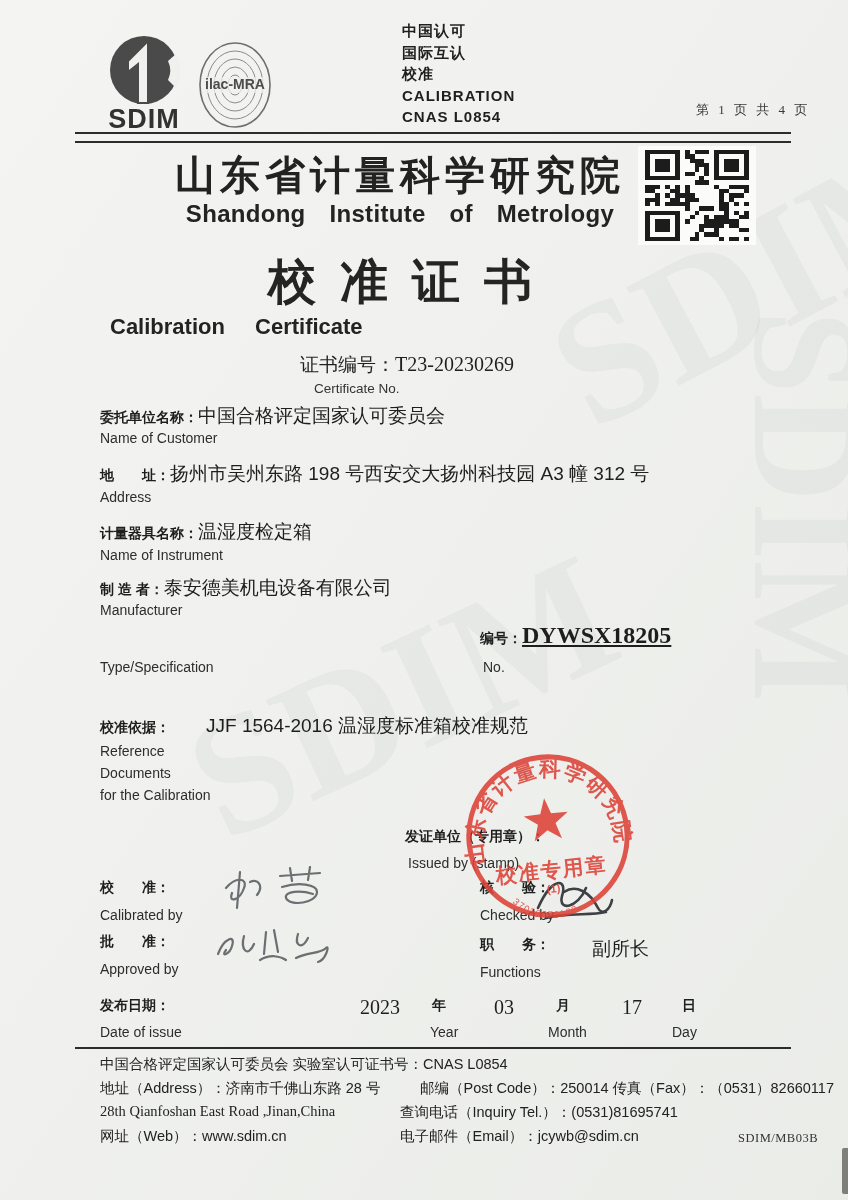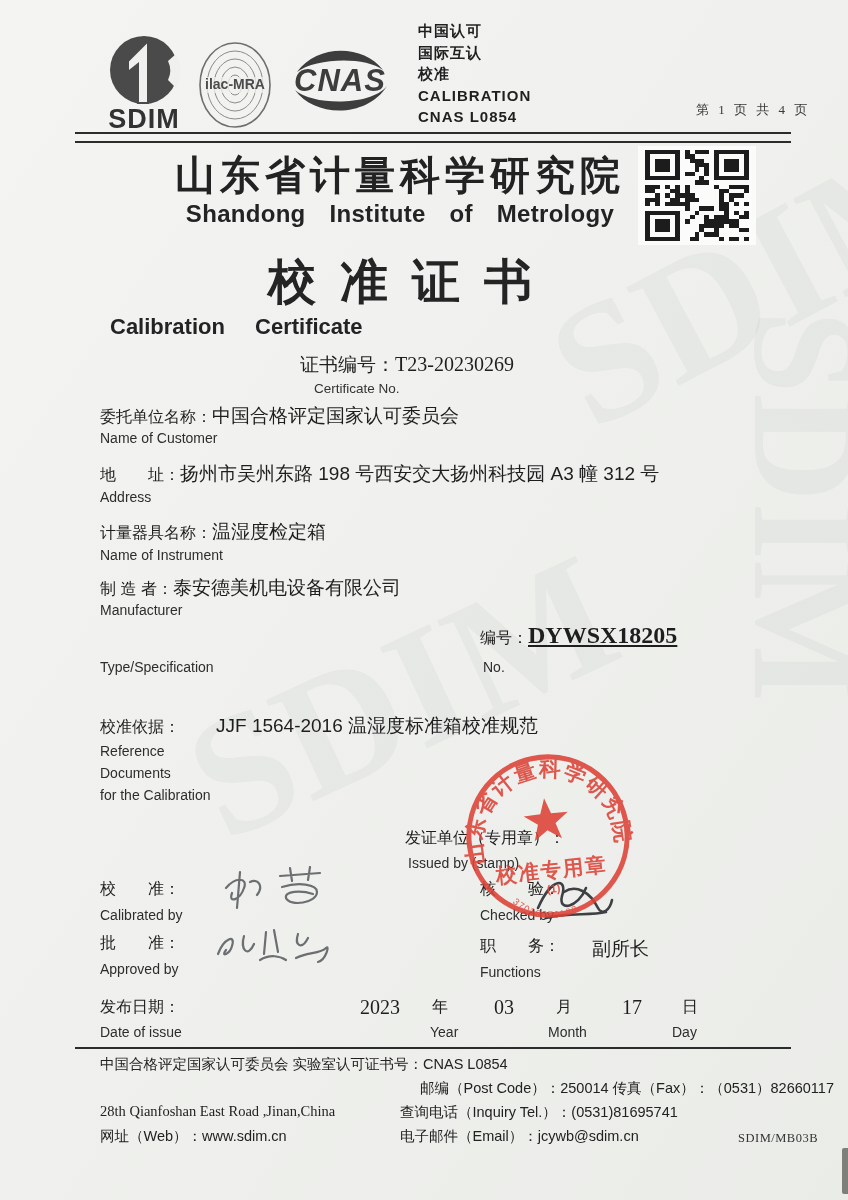--- a/index.html
+++ b/index.html
@@ -10,36 +10,36 @@
     color:#1f1f1f;
   }
   .abs{position:absolute;}
   .serif{font-family:"Liberation Serif","DejaVu Serif",serif;}
   .mono{font-family:"Liberation Mono","DejaVu Sans Mono",monospace;}
   .watermark{
     color:rgba(120,130,125,0.07); font-weight:bold; font-family:"Liberation Serif",serif;
     pointer-events:none; user-select:none;
   }
   
-  .accred{left:402px; top:20px; line-height:21.5px; font-size:15px; font-weight:bold; letter-spacing:1px;margin-left:16px;}
+  .accred{left:402px; top:20px; line-height:21.5px; font-size:15px; font-weight:bold; letter-spacing:1px;}
   .pagenum{left:696px; top:101px; font-size:13px; letter-spacing:3px; color:#3a3a3a;}
   .rule-double{left:75px; top:132px; width:716px; height:7px;
     border-top:2.5px solid #2c2c2c; border-bottom:2px solid #2c2c2c;}
   .institute-cn{left:110px; top:148px; width:580px; text-align:center;
     font-size:40px; font-weight:bold; letter-spacing:5px; color:#222;}
   .institute-en{left:110px; top:200px; width:580px; text-align:center;
     font-size:24px; font-weight:bold; word-spacing:17px; letter-spacing:0.3px; color:#232323;}
   .cert-cn{left:110px; top:250px; width:580px; text-align:center;
     font-size:48px; font-weight:bold; letter-spacing:24px; text-indent:24px; color:#242424;}
   .cert-en{left:110px; top:314px; width:580px; text-align:left;
     font-size:22px; font-weight:bold; word-spacing:24px; color:#232323;}
   .certno{left:300px; top:352px; font-size:19px;}
   .certno .val{font-size:20px;}
   .certno-en{margin-top:3px; margin-left:14px; font-size:13.5px; color:#333; font-weight:normal;}
-  .field-label{font-size:16px; color:#1e1e1e;}
+  .field-label{font-size:14px; color:#1e1e1e;font-weight:bold;}
   .field-value{font-size:19px; color:#1e1e1e;}
   .sub-en{font-size:14px; color:#2d2d2d;}
   .sig path{fill:none; stroke-linecap:round; stroke-linejoin:round;}
   .footer-line{font-size:14.5px; color:#222;}
   .form-code{font-size:12.5px; letter-spacing:0.5px; color:#333;}
   .stamp-wrap{left:462px; top:750px; width:172px; height:172px; transform:rotate(-6deg); opacity:0.88;}
   .scan-smudge{right:0px; top:1148px; width:6px; height:46px; background:#63635e; border-radius:2px 0 0 2px; opacity:.8;}
 </style>
 </head>
 <body>
@@ -64,27 +64,20 @@
       <ellipse cx="39" cy="45" rx="35" ry="42" fill="none" stroke="#6e6e6e" stroke-width="1.6"></ellipse>
       <ellipse cx="39" cy="45" rx="28" ry="34" fill="none" stroke="#8a8a8a" stroke-width="1"></ellipse>
       <ellipse cx="39" cy="45" rx="21" ry="26" fill="none" stroke="#8a8a8a" stroke-width="1"></ellipse>
       <ellipse cx="39" cy="45" rx="14" ry="18" fill="none" stroke="#8a8a8a" stroke-width="1"></ellipse>
       <ellipse cx="39" cy="45" rx="7" ry="10" fill="none" stroke="#8a8a8a" stroke-width="1"></ellipse>
       <rect x="6" y="37" width="66" height="16" fill="#f0f1ee" opacity="0.75"></rect>
       <text x="39" y="49" text-anchor="middle" font-size="14" font-weight="bold" fill="#4c4c4c" font-family="Liberation Sans, sans-serif">ilac-MRA</text>
     </svg>
   </div>
 
-  <div class="abs" style="left:283px; top:44px; width:114px; height:74px;">
-    <svg width="114" height="74" viewBox="0 0 114 74">
-      <path d="M14,28 C34,0 80,0 100,26 C82,12 32,14 14,28 Z" fill="#3d3d3d"></path>
-      <path d="M12,46 C32,74 84,74 104,42 C88,62 30,62 12,46 Z" fill="#3d3d3d"></path>
-      <text x="57" y="47" text-anchor="middle" font-size="31" font-weight="bold" font-style="italic" fill="#3d3d3d" font-family="Liberation Sans, sans-serif" letter-spacing="1">CNAS</text>
-    </svg>
-  </div>
 
   <div class="abs accred">
     <div>中国认可</div>
     <div>国际互认</div>
     <div>校准</div>
     <div>CALIBRATION</div>
     <div>CNAS L0854</div>
   </div>
 
   <div class="abs pagenum serif">第 1 页 共 4 页</div>
@@ -336,20 +329,21 @@
       <text x="100" y="166" text-anchor="middle" font-size="13" font-weight="bold" fill="#dc4237">(1)</text>
       <text font-size="11" fill="#dc4237" letter-spacing="1.5">
         <textPath href="#arcBottom" startOffset="8">37010270128</textPath>
       </text>
     </svg>
   </div>
 
   <div class="abs" style="left:75px; top:1047px; width:716px; height:2px; background:#2c2c2c;"></div>
 
   <div class="abs footer-line" style="left:100px; top:1055px;">中国合格评定国家认可委员会 实验室认可证书号：CNAS L0854</div>
+  <div class="abs footer-line" style="left:100px; top:1079px;">地址（Address）：济南市千佛山东路 28 号</div>
   <div class="abs footer-line" style="left:420px; top:1079px;">邮编（Post Code）：250014 传真（Fax）：（0531）82660117</div>
   <div class="abs footer-line serif" style="left:100px; top:1103px;">28th Qianfoshan East Road ,Jinan,China</div>
   <div class="abs footer-line" style="left:400px; top:1103px;">查询电话（Inquiry Tel.）：(0531)81695741</div>
   <div class="abs footer-line" style="left:100px; top:1127px;">网址（Web）：www.sdim.cn</div>
   <div class="abs footer-line" style="left:400px; top:1127px;">电子邮件（Email）：jcywb@sdim.cn</div>
   <div class="abs form-code serif" style="left:738px; top:1131px;">SDIM/MB03B</div>
 
   <div class="abs scan-smudge"></div>
 </div>
 

